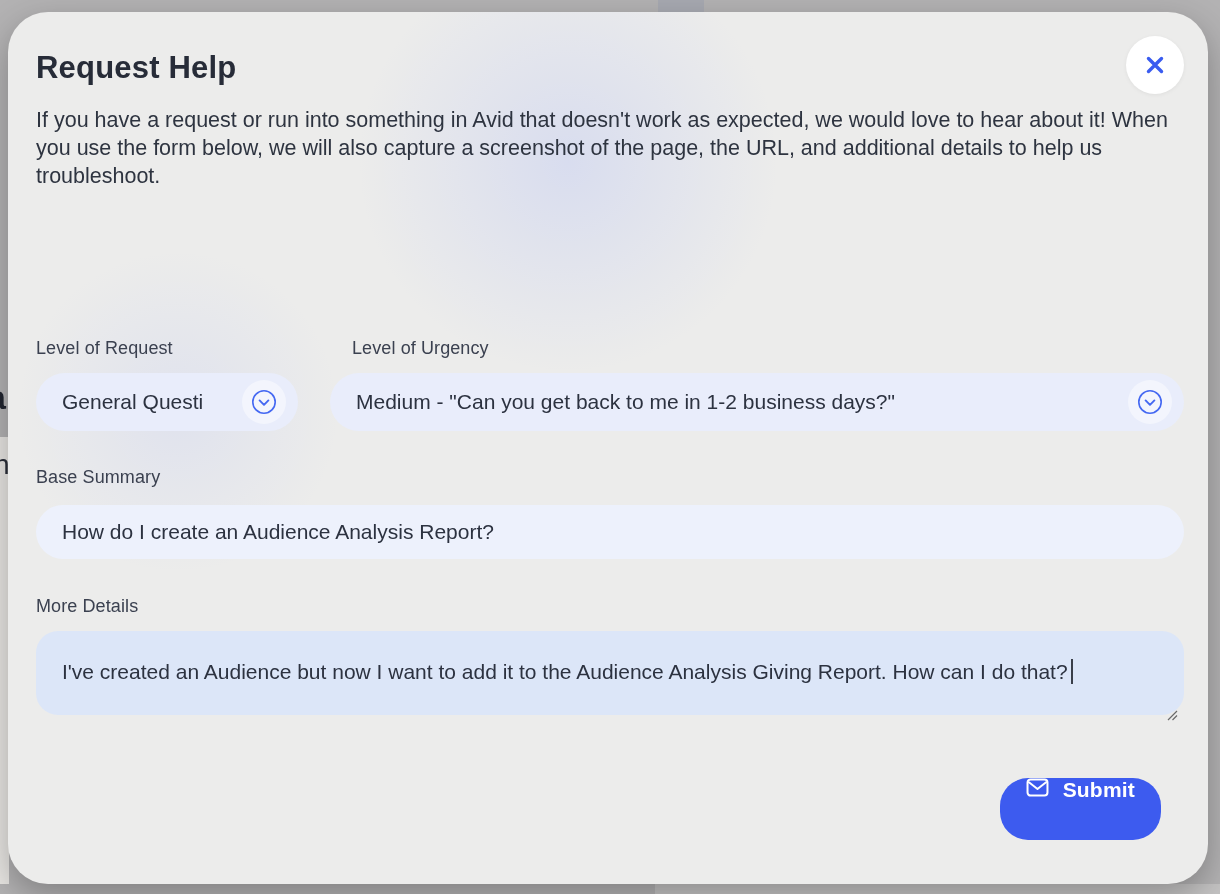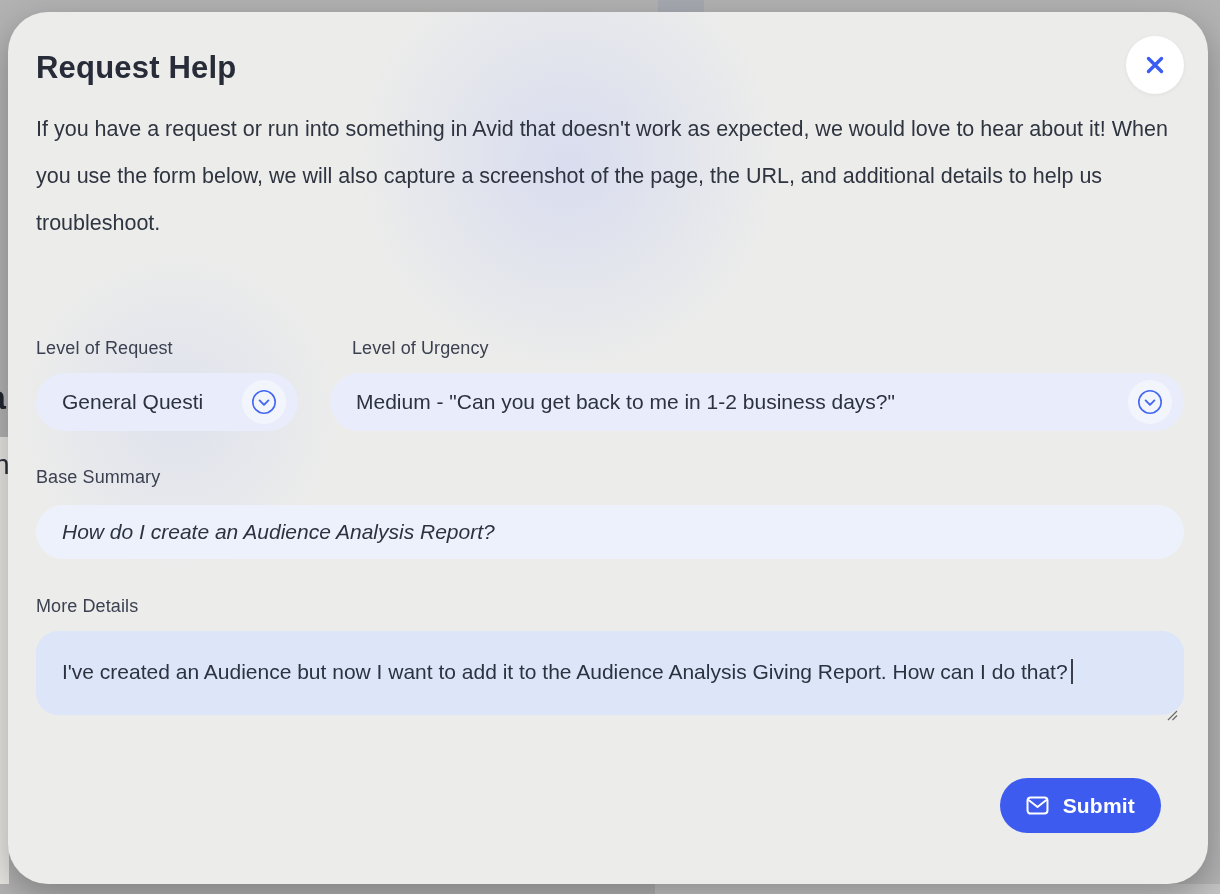--- a/index.html
+++ b/index.html
@@ -36,21 +36,21 @@
     padding-left:28px;
   }
   .close-btn {
     position:absolute; left:1118px; top:24px; width:58px; height:58px;
     border-radius:50%; background:#ffffff; border:none; cursor:pointer;
     display:flex; align-items:center; justify-content:center;
     box-shadow:0 1px 4px rgba(0,0,0,0.06);
   }
   .intro-text {
     position:absolute; left:28px; top:94px; width:1148px;
-    font-size:21.5px; line-height:47px; color:#2e3440;
+    font-size:21.5px; line-height:28px; color:#2e3440;
   }
   .kb-text {
     position:absolute; left:28px; top:240px; width:1148px;
     font-size:21.5px; line-height:34px; color:#2e3440;
   }
   .kb-link { color:#2e5bff; text-decoration:underline; text-underline-offset:4px; cursor:pointer; }
 
   .field-label {
     position:absolute; font-size:18px; color:#3b4150; letter-spacing:0.1px;
   }
@@ -69,40 +69,40 @@
     display:flex; align-items:center; justify-content:center;
   }
   .select-type { left:28px; top:361px; width:262px; }
   .select-type .pill-text { max-width:168px; }
   .select-urgency { left:322px; top:361px; width:854px; }
 
   .summary-input {
     position:absolute; left:28px; top:493px; width:1148px; height:54px;
     border:none; border-radius:27px; background:#edf1fc;
     font-family:"Liberation Sans", sans-serif;
-    font-size:21px; color:#2c3240; padding:0 26px; outline:none;font-style:italic;
+    font-size:21px; color:#2c3240; padding:0 26px; outline:none;
   }
   .details-box {
     position:absolute; left:28px; top:619px; width:1148px; height:84px;
     border-radius:22px; background:#dce6f8;
     font-size:21px; color:#2c3240; line-height:38px;
     padding:22px 26px; cursor:text;
   }
   .caret {
     display:inline-block; width:2px; height:25px; background:#3a3f4a;
     vertical-align:-5px; margin-left:3px;
   }
   .resize-handle { position:absolute; right:5px; bottom:5px; width:14px; height:14px; cursor:nwse-resize; }
 
   .submit-btn {
-    position:absolute; right:47px; top:766px; height:55px;
+    position:absolute; right:47px; top:766px; height:62px;
     border:none; border-radius:28px; background:#3d5bef;
     color:#ffffff; font-family:"Liberation Sans", sans-serif;
     font-size:21px; font-weight:700; letter-spacing:0.2px;
-    display:flex; align-items:center; gap:14px; padding:0 26px; cursor:pointer;
+    display:flex; align-items:flex-start; gap:14px; padding:0 26px; cursor:pointer;
   }
 </style>
 </head>
 <body>
 
 <div class="bg-top-segment"></div>
 <div class="bg-left-lower"></div>
 <div class="bg-bottom-light"></div>
 <div class="bg-clip frag-a"><span>a</span></div>
 <div class="bg-clip frag-n"><span>n</span></div>

